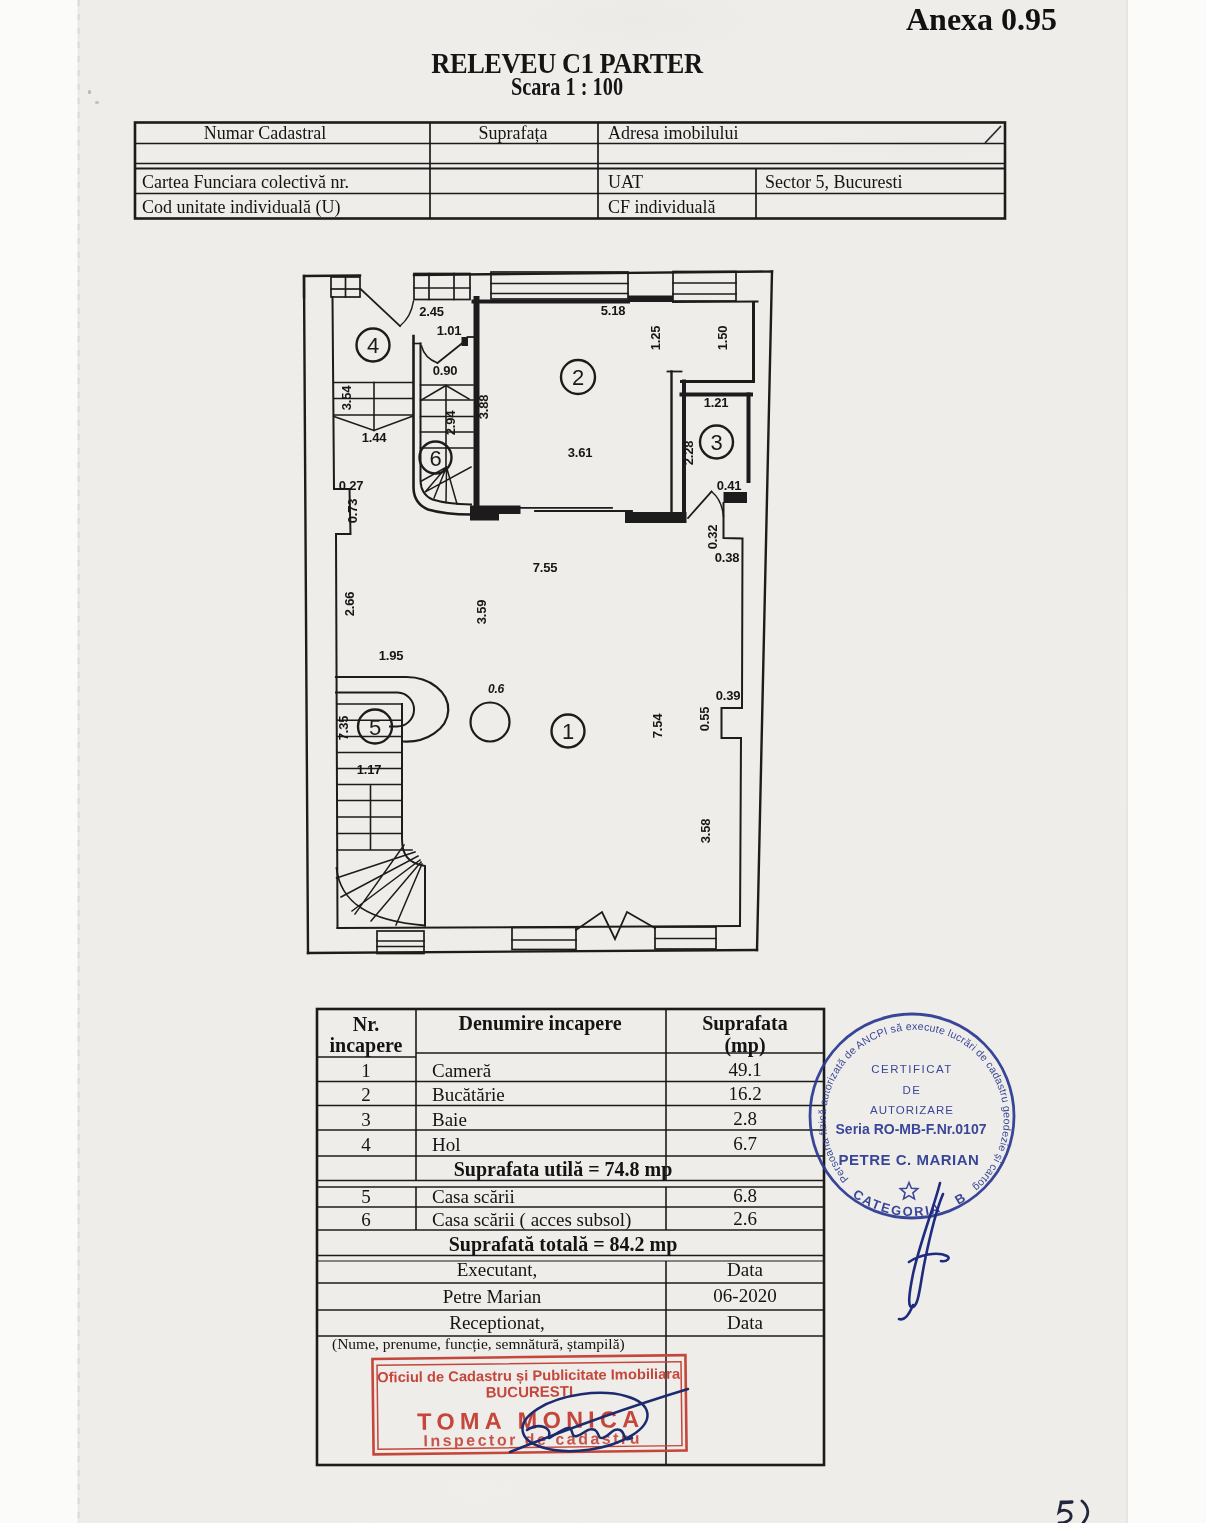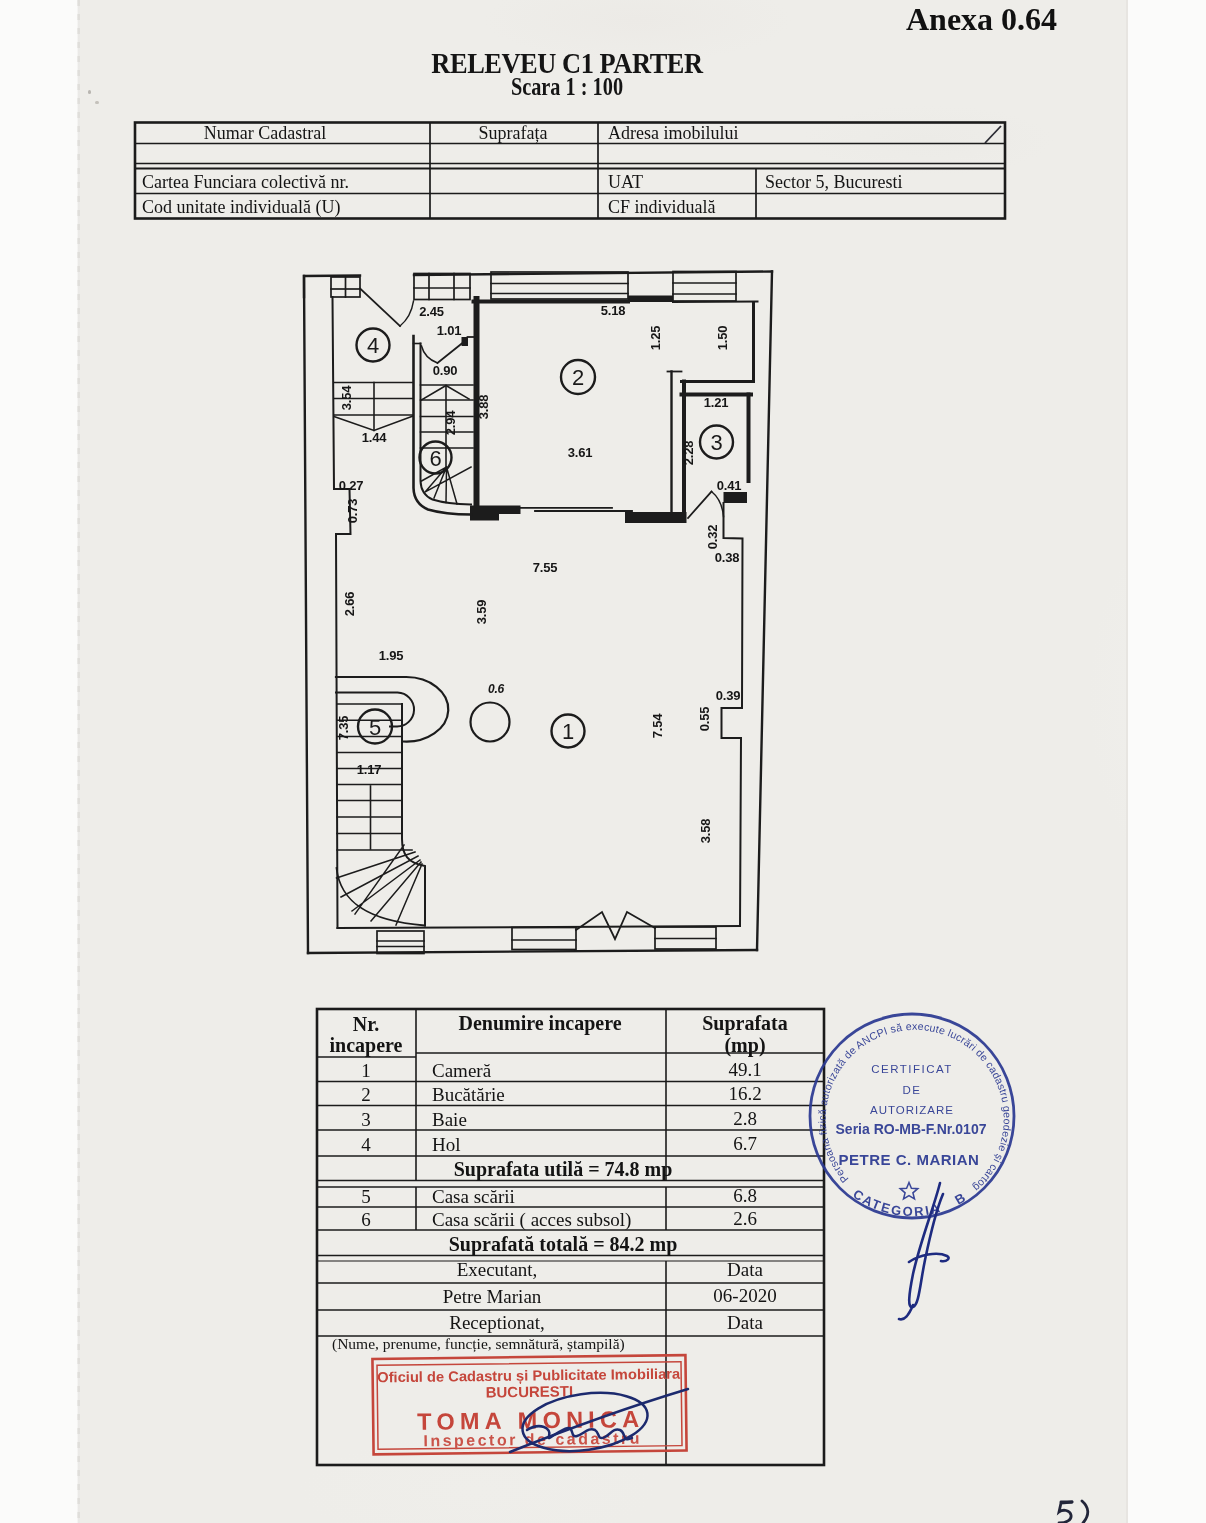--- a/index.html
+++ b/index.html
@@ -27,21 +27,21 @@
  radial-gradient(220px 60px at 560px 20px,#eceae6 0,rgba(236,234,230,0) 70%),
  radial-gradient(180px 50px at 850px 140px,#ecebe7 0,rgba(236,235,231,0) 70%),
  radial-gradient(260px 80px at 400px 1490px,#efeeea 0,rgba(239,238,234,0) 70%),
  radial-gradient(150px 300px at 1100px 700px,#f0efec 0,rgba(240,239,236,0) 60%);"></div>
 
 <div class="abs" style="left:1126px;top:0;width:2px;height:1523px;background:#e7e5e1;"></div>
 
 <div class="abs" style="left:88px;top:90px;width:3px;height:4px;background:#b9b6b1;border-radius:2px;"></div>
 <div class="abs" style="left:95px;top:101px;width:4px;height:3px;background:#c4c1bb;border-radius:2px;"></div>
 
-<div class="abs" style="left:906px;top:1px;width:180px;font:bold 32px 'Liberation Serif',serif;color:#111;letter-spacing:0;">Anexa 0.64</div>
+<div class="abs" style="left:906px;top:1px;width:180px;font:bold 32px 'Liberation Serif',serif;color:#111;letter-spacing:0;">Anexa 0.95</div>
 
 <div class="abs" style="left:367px;top:46px;width:400px;text-align:center;font:bold 30px 'Liberation Serif',serif;color:#151515;letter-spacing:-0.5px;transform:scaleX(0.88);">RELEVEU C1 PARTER</div>
 
 <div class="abs" style="left:367px;top:72px;width:400px;text-align:center;font:bold 26px 'Liberation Serif',serif;color:#151515;transform:scaleX(0.78);">Scara 1 : 100</div>
 
 <svg class="abs" style="left:0;top:0;filter:blur(0.3px)" width="1206" height="240" viewBox="0 0 1206 240">
   <g stroke="#1b1b1b" fill="none">
 
     <rect x="135" y="122.5" width="870" height="96" stroke-width="2.6"></rect>
 

